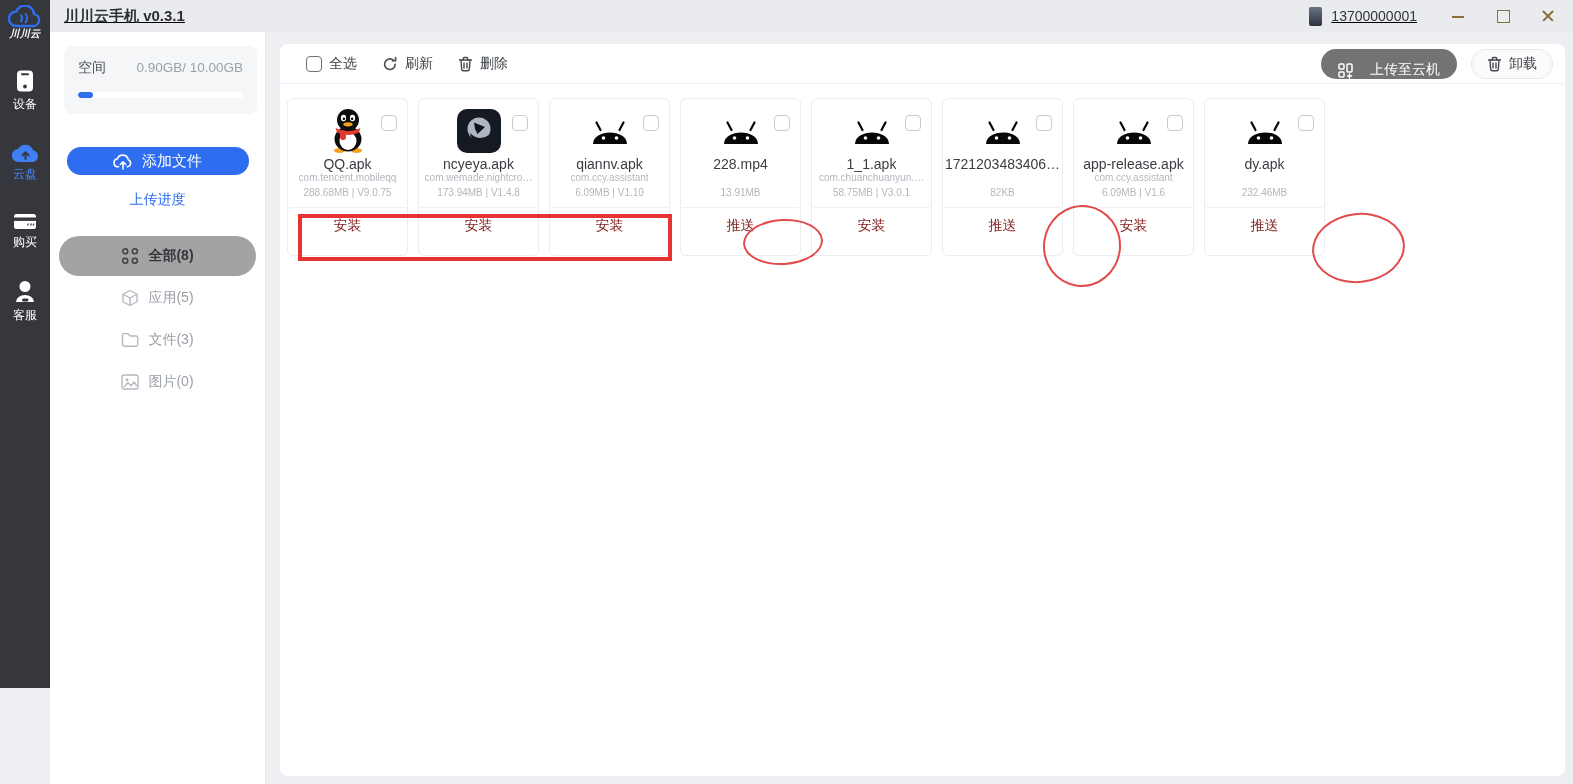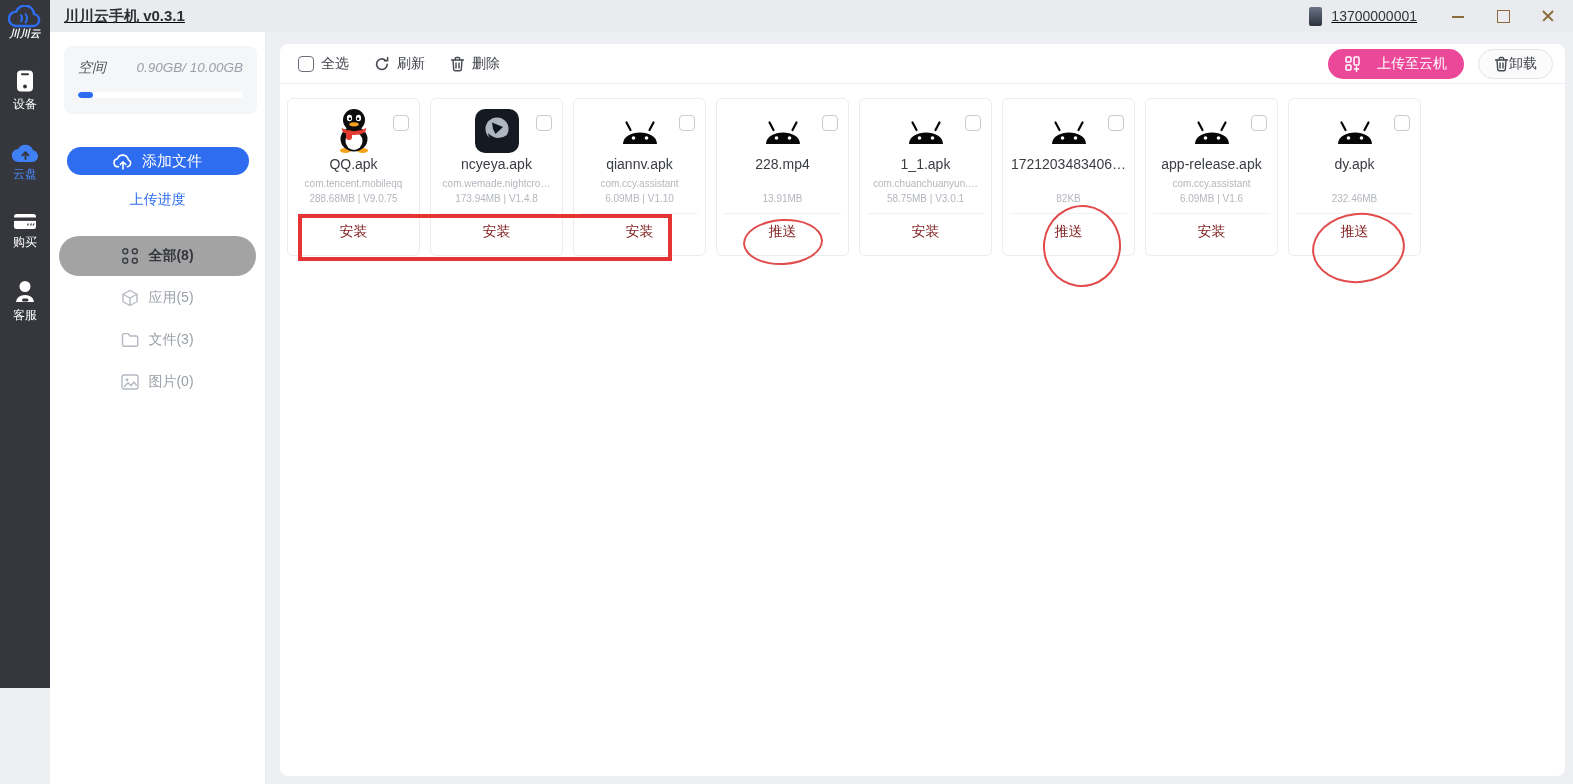--- a/index.html
+++ b/index.html
@@ -27,54 +27,54 @@
   .win-controls { display:flex; align-items:center; gap:31px; margin-left:34px; }
   .win-btn { width:14px; height:14px; position:relative; cursor:pointer; }
   .win-min::after { content:""; position:absolute; left:1px; top:7px; width:12px; border-top:2px solid #8a6d3b; }
   .win-max::after { content:""; position:absolute; left:1px; top:1px; width:11px; height:11px; border:1.6px solid #8a6d3b; }
   .win-close::before, .win-close::after { content:""; position:absolute; left:0; top:6.2px; width:14px; height:1.7px; background:#8a6d3b; }
   .win-close::before { transform:rotate(45deg); }
   .win-close::after  { transform:rotate(-45deg); }
 
   
   .left-panel { position:absolute; left:50px; top:32px; width:216px; height:752px; background:#fff; border-right:1px solid #e6e8ec; }
-  .space-card { margin:14px 8px 0 14px; background:#f5f6f8; border-radius:8px; padding:13px 14px 16px;font-style:italic; }
+  .space-card { margin:14px 8px 0 14px; background:#f5f6f8; border-radius:8px; padding:13px 14px 16px; }
   .space-row { display:flex; justify-content:space-between; align-items:baseline; }
   .space-label { font-size:14px; color:#4e525a; }
   .space-value { font-size:13.5px; color:#9aa1ab; }
   .progress-track { margin-top:15px; height:6px; background:#ffffff; border-radius:3px; overflow:hidden; }
   .progress-fill { height:100%; background:#2e6cf0; border-radius:3px; }
   .add-file-btn { margin:33px auto 0; width:182px; height:28px; border-radius:18px; background:#2e6cf0; color:#fff;
                   font-size:15px; display:flex; align-items:center; justify-content:center; gap:9px; cursor:pointer; border:none; }
   .upload-link { margin-top:16px; text-align:center; font-size:14px; color:#2e6cf0; cursor:pointer; }
   .menu { margin-top:27px; }
   .menu-item { height:40px; margin:0 9px 2px; border-radius:20px; display:flex; align-items:center; justify-content:center;
                gap:9px; font-size:14px; color:#9aa0a8; cursor:pointer; }
   .menu-item.active { background:#a3a3a3; color:#33363c; font-weight:600; }
 
   
   .main-panel { position:absolute; left:280px; top:44px; width:1285px; height:732px; background:#fff; border-radius:8px; }
-  .toolbar { height:40px; display:flex; align-items:center; padding:0 12px 0 18px; border-bottom:1px solid #f0f1f4; }
+  .toolbar { height:40px; display:flex; align-items:center; padding:0 12px 0 26px; border-bottom:1px solid #f0f1f4; }
   .tool-group { display:flex; align-items:center; gap:7px; margin-right:25px; cursor:pointer; }
   .tool-label { font-size:14px; color:#40444b; }
   .checkbox { width:16px; height:16px; border:1.5px solid #6a6f78; border-radius:4px; background:#fff; }
   .toolbar-right { margin-left:auto; display:flex; align-items:center; gap:14px; }
-  .btn-blue { height:30px; border-radius:15px; background:#ec4899; color:#fff; font-size:14px; border:none;
-              display:flex; align-items:center; gap:17px; padding:0 17px; cursor:pointer; }
+  .btn-blue { height:30px; border-radius:15px; background:#737373; color:#fff; font-size:14px; border:none;
+              display:flex; align-items:flex-end; gap:17px; padding:0 17px; cursor:pointer; }
   .btn-ghost { height:30px; border-radius:15px; background:#fbfbfc; color:#40444b; font-size:14px;
-               border:1px solid #e3e5e9; display:flex; align-items:center; padding:0 15px; cursor:pointer; }
+               border:1px solid #e3e5e9; display:flex; align-items:center; gap:7px; padding:0 15px; cursor:pointer; }
 
   
   .cards { display:flex; gap:10px; padding:14px 10px 0 7px; }
-  .card { width:133px; height:158px; border:1px solid #eaecef; border-radius:6px; position:relative; background:#fff;
+  .card { width:121px; height:158px; border:1px solid #eaecef; border-radius:6px; position:relative; background:#fff;
           display:flex; flex-direction:column; align-items:center; padding-top:7px; }
   .card-check { position:absolute; top:16px; right:10px; width:16px; height:16px; border:1.5px solid #c7ccd3; border-radius:4px; background:#fff; cursor:pointer; }
   .card-icon { height:49px; display:flex; align-items:center; justify-content:center; }
   .card-name { font-size:14px; color:#3a3d42; margin-top:1px; max-width:125px; white-space:nowrap; overflow:hidden; }
-  .card-pkg  { font-size:10px; color:#b3b7be; margin-top:6px; min-height:12px; max-width:125px; white-space:nowrap; overflow:hidden; }
+  .card-pkg  { font-size:10px; color:#b3b7be; min-height:12px; max-width:125px; white-space:nowrap; overflow:hidden; }
   .card-meta { font-size:10px; color:#b3b7be; margin-top:3px; min-height:12px; }
   .card-divider { width:117px; border-top:1px solid #f0f1f4; margin-top:8px; }
   .card-action { margin-top:9px; font-size:14px; color:#7f1d1d; cursor:pointer; }
 
   
   .annot { position:absolute; z-index:50; pointer-events:none; }
   .annot-rect { left:298px; top:214px; width:374px; height:47px; border:4px solid #e63434; }
   .annot-ellipse { border:2.5px solid #e14b4b; border-radius:50%; }
   .annot-c1 { left:743px; top:219px; width:80px; height:46px; transform:rotate(-3deg); }
   .annot-c2 { left:1043px; top:205px; width:78px; height:82px; transform:rotate(7deg); }

